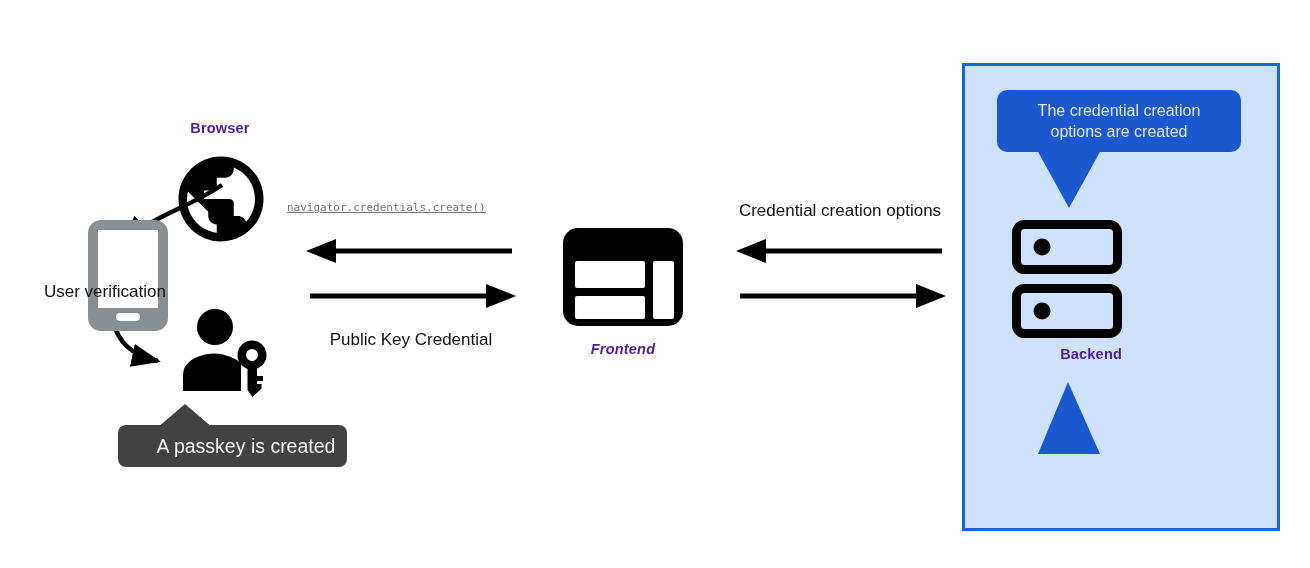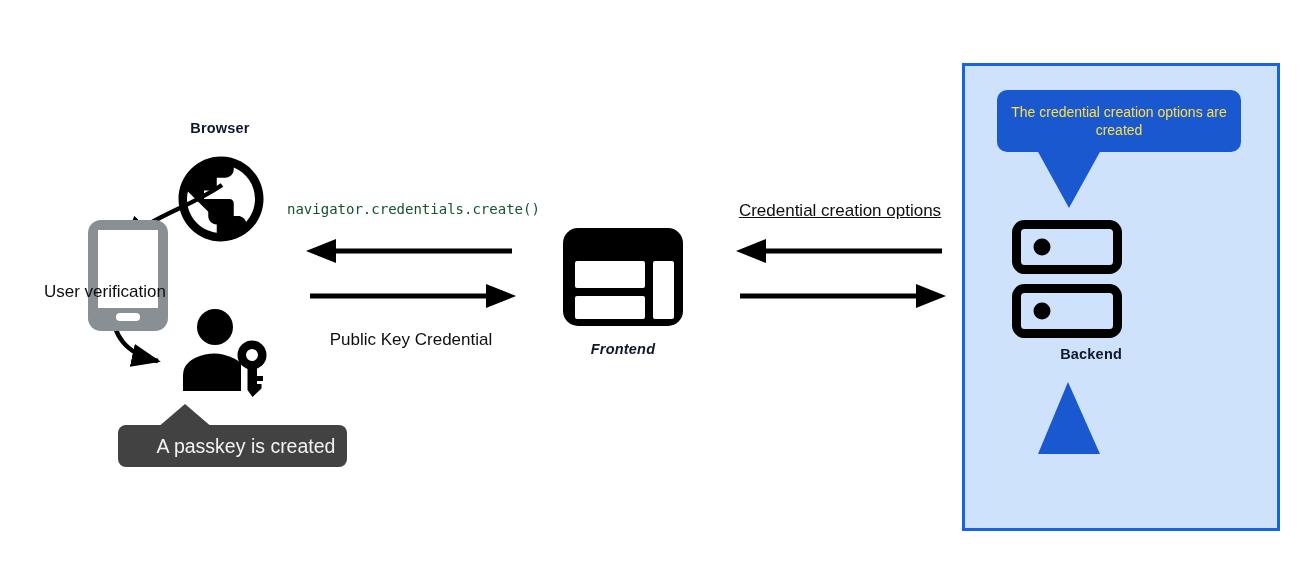--- a/index.html
+++ b/index.html
@@ -11,55 +11,56 @@
     height: 568px;
     background: #ffffff;
     overflow: hidden;
   }
   .abs { position: absolute; }
   svg { display: block; }
 
   .node-label {
     font-weight: 700;
     font-size: 14.5px;
-    color: #0f172a;
+    color: #4c1d95;
     letter-spacing: 0.2px;
     text-align: center;
   }
   .flow-label {
     font-size: 17px;
     color: #0d0e0f;
     text-align: center;
     white-space: nowrap;
   }
   .code-label {
     font-family: "DejaVu Sans Mono", "Liberation Mono", monospace;
-    font-size: 14px;
-    color: #14532d;
+    font-size: 11px;
+    color: #737373;
     white-space: nowrap;
+    text-decoration: underline;
   }
   .tooltip-box {
     background: #424242;
     color: #f3f3f3;
     border-radius: 8px;
     font-size: 19.5px;
     display: flex;
     align-items: center;
     justify-content: center;
     white-space: nowrap;
   }
   .blue-panel {
     background: #cfe2fc;
     border: 3px solid #1765dd;
   }
   .callout {
     background: #1a58cf;
-    color: #fde047;
+    color: #e5e5e5;
     border-radius: 10px;
-    font-size: 14px;
+    font-size: 16px;
     line-height: 1.32;
     text-align: center;
     display: flex;
     align-items: center;
     justify-content: center;
   }
   .arrows-layer { pointer-events: none; }
 </style>
 </head>
 <body>
@@ -129,21 +130,21 @@
   <div class="abs flow-label" style="left:310px;top:330px;width:202px;">Public Key Credential</div>
 
   <svg class="abs" style="left:563px;top:228px;" width="120" height="98" viewBox="0 0 120 98">
     <rect x="0" y="0" width="120" height="98" rx="15" fill="#000"></rect>
     <rect x="12" y="33" width="70" height="27" rx="2" fill="#ffffff"></rect>
     <rect x="12" y="68" width="70" height="23" rx="2" fill="#ffffff"></rect>
     <rect x="90" y="33" width="21" height="58" rx="2" fill="#ffffff"></rect>
   </svg>
   <div class="abs node-label" style="left:563px;top:341px;width:120px;font-style:italic;">Frontend</div>
 
-  <div class="abs flow-label" style="left:725px;top:201px;width:230px;text-decoration:underline;">Credential creation options</div>
+  <div class="abs flow-label" style="left:725px;top:201px;width:230px;">Credential creation options</div>
 
   <div class="abs blue-panel" style="left:962px;top:63px;width:318px;height:468px;">
 
     <div class="abs callout" style="left:32px;top:24px;width:244px;min-height:62px;padding:8px 14px;">
       <span>The credential creation options are created</span>
     </div>
     <svg class="abs" style="left:72px;top:84px;" width="64" height="59" viewBox="0 0 64 59">
       <polygon points="0,0 64,0 32,58" fill="#1a58cf"></polygon>
     </svg>
 

